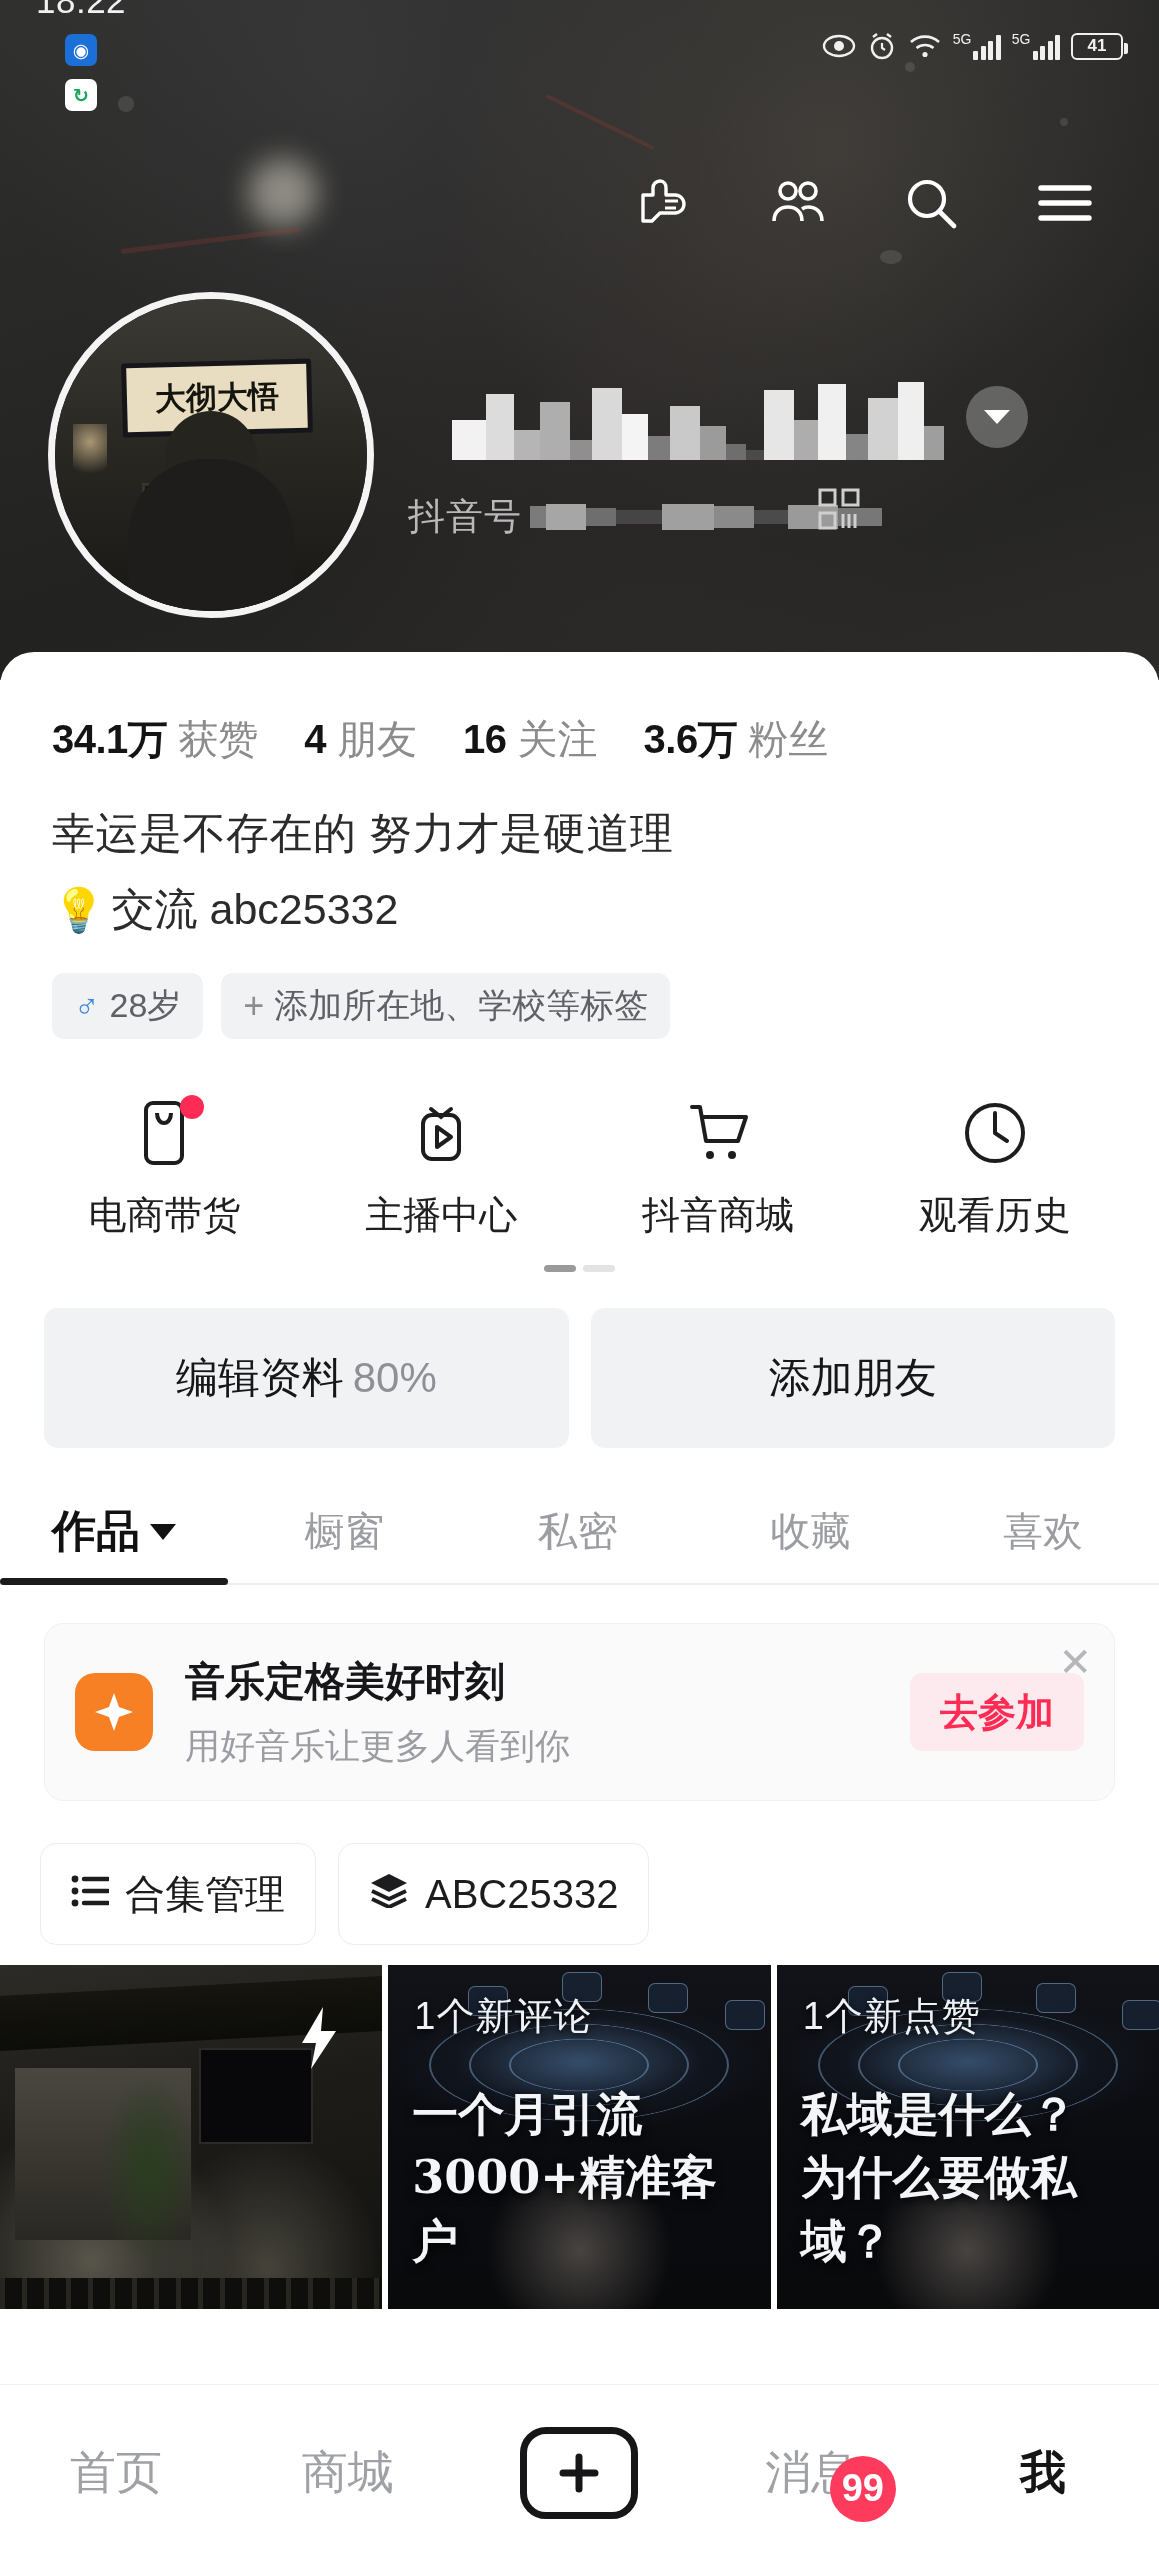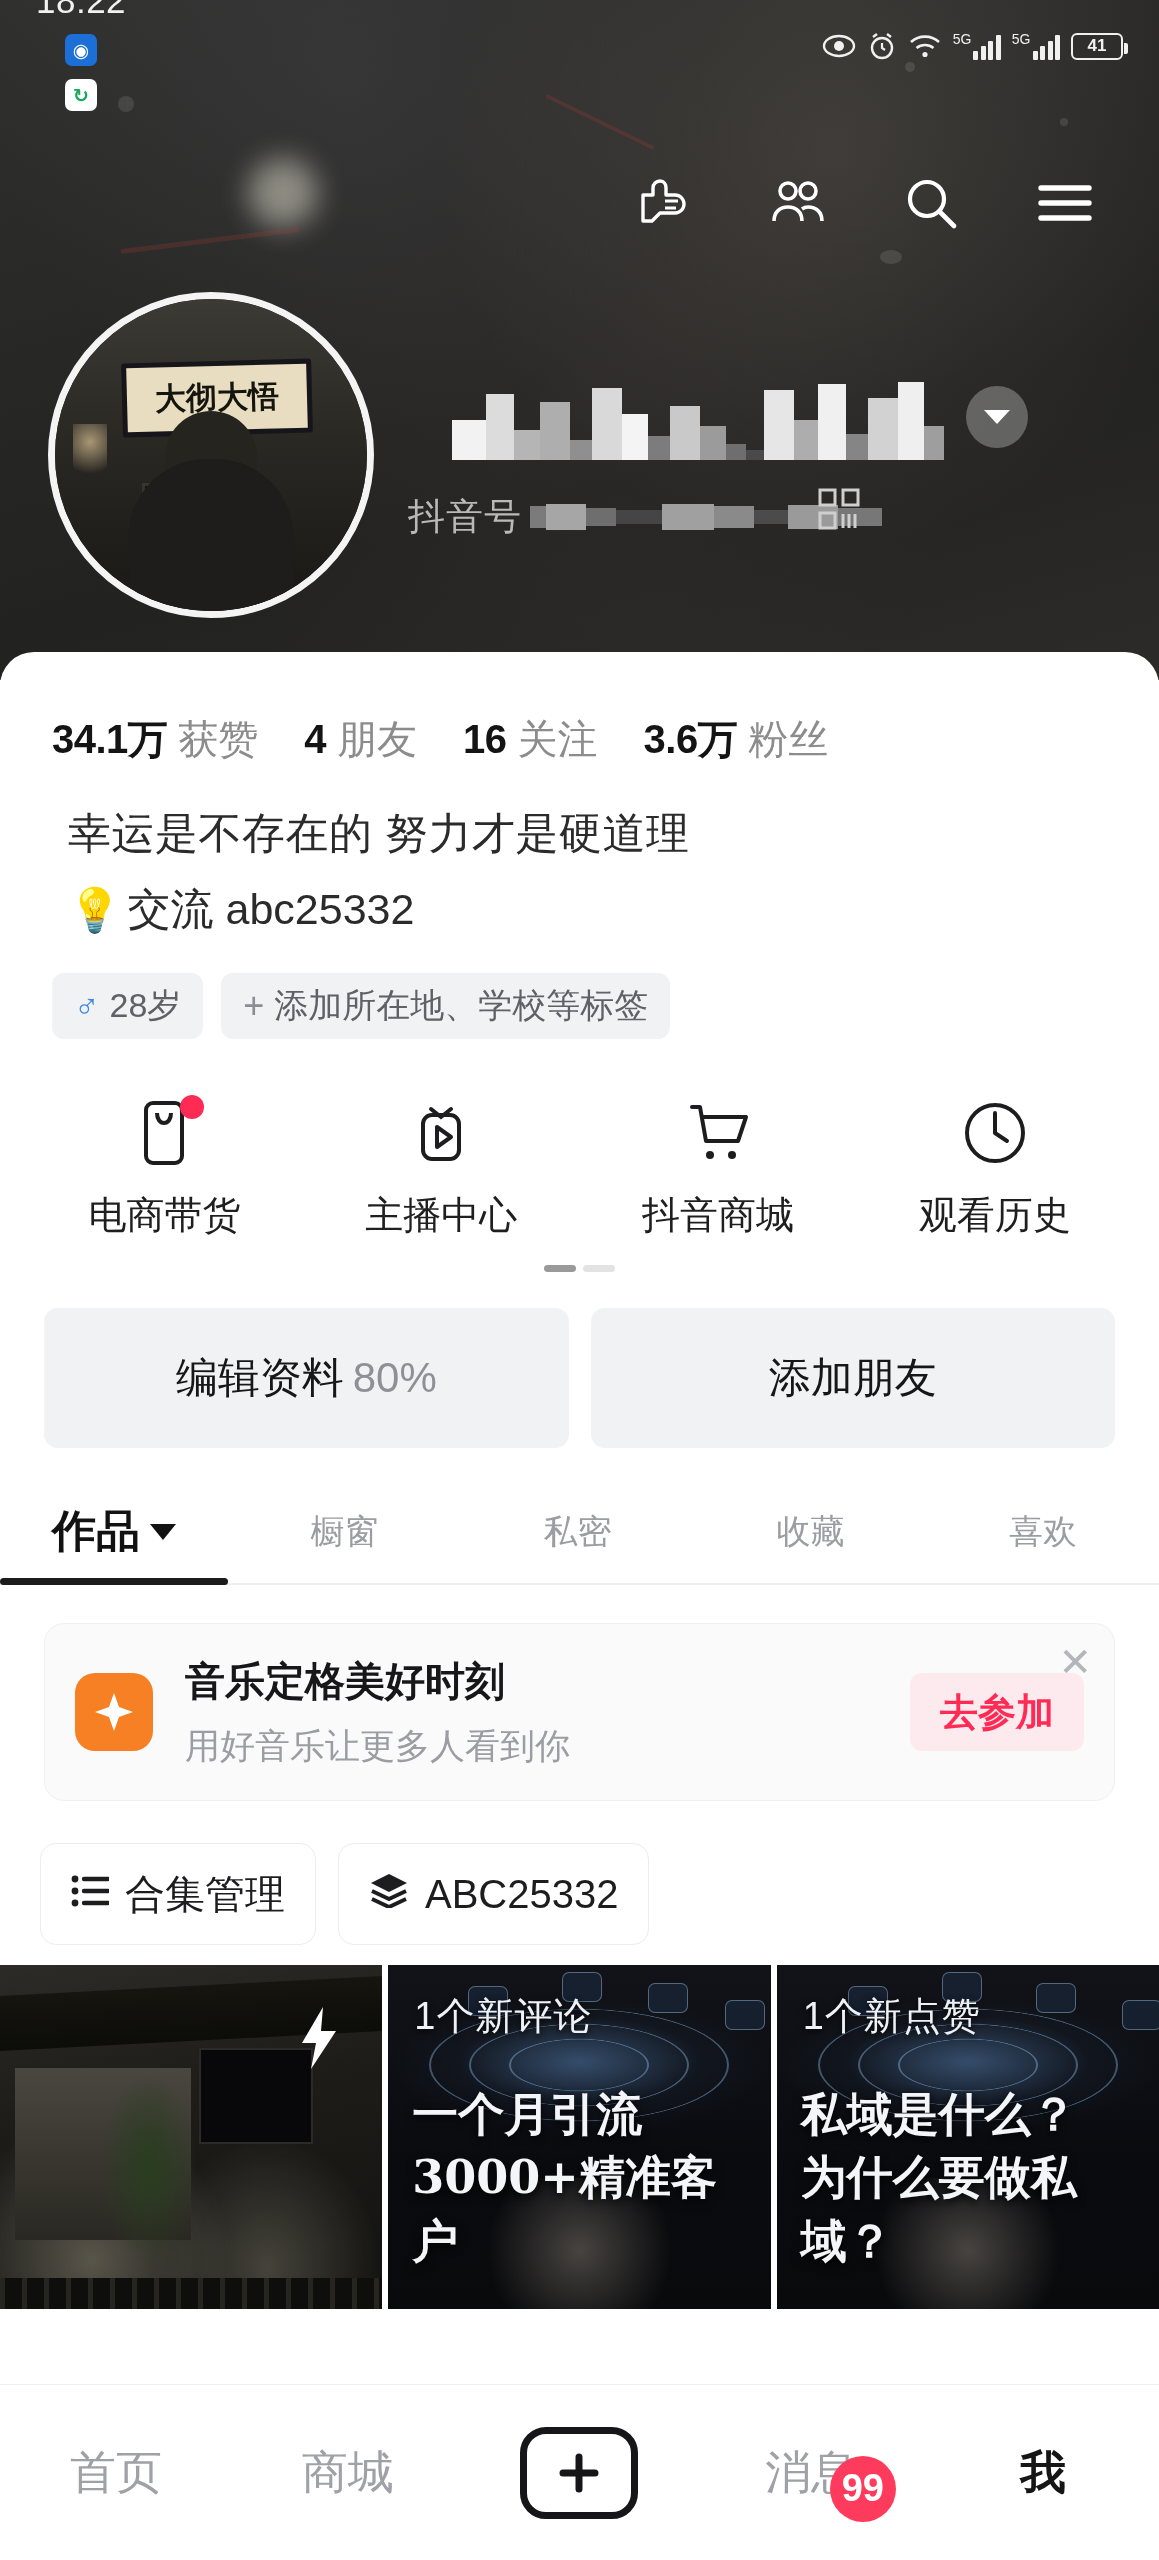--- a/index.html
+++ b/index.html
@@ -109,21 +109,21 @@
   .sheet {
     position:absolute; top:652px; left:0; width:1159px; height:1908px;
     background:#fff; border-radius:34px 34px 0 0; z-index:6;
   }
 
   .stats { display:flex; align-items:baseline; padding:60px 0 0 52px; gap:46px; }
   .stat { display:flex; align-items:baseline; gap:11px; }
   .stat .num { font-size:40px; font-weight:bold; color:#141414; letter-spacing:-0.5px; }
   .stat .lbl { font-size:40px; color:#8c8c8c; }
 
-  .bio { padding:38px 0 0 68px; }
+  .bio { padding:38px 0 0 52px; }
   .bio-l1 { font-size:43px; color:#2b2b2b; letter-spacing:0.5px; }
   .bio-l2 { font-size:43px; color:#2b2b2b; margin-top:18px; display:flex; align-items:center; gap:6px; }
 
   .tags { display:flex; gap:18px; padding:34px 0 0 52px; }
   .tag {
     background:#f1f2f4; border-radius:12px; height:66px; display:flex; align-items:center;
     gap:10px; padding:0 22px; font-size:34px; color:#5f6166; white-space:nowrap;
   }
   .tag .gender { color:#3f8ae0; font-size:34px; }
   .tag .plus { color:#8b8d92; font-size:36px; font-weight:300; }
@@ -140,21 +140,21 @@
 
   .actions { display:flex; gap:22px; padding:36px 44px 0 44px; }
   .act {
     flex:1; height:140px; background:#f1f2f4; border-radius:14px;
     display:flex; align-items:center; justify-content:center; gap:9px;
     font-size:42px; color:#17171a;
   }
   .act .pct { color:#8e9096; font-size:42px; }
 
   .tabs { position:relative; display:flex; align-items:center; padding:54px 0 0 0; }
-  .tab { font-size:34px; color:#9b9da2; display:flex; align-items:center; gap:10px; }
+  .tab { font-size:40px; color:#9b9da2; display:flex; align-items:center; gap:10px; }
   .tab.active { color:#121212; font-weight:bold; font-size:44px; }
   .tab-caret { width:0; height:0; border-left:13px solid transparent; border-right:13px solid transparent;
     border-top:16px solid #121212; }
   .tab-underline { position:absolute; left:0; bottom:-24px; width:228px; height:7px; background:#1b1b1b; border-radius:4px; }
   .tabs-sep { position:absolute; left:0; bottom:-24px; width:1159px; height:2px; background:#efefef; }
 
   .promo {
     margin:62px 44px 0 44px; height:178px; background:#fafafb; border:1.5px solid #f0f0f1;
     border-radius:20px; display:flex; align-items:center; padding:6px 30px; position:relative;
   }

